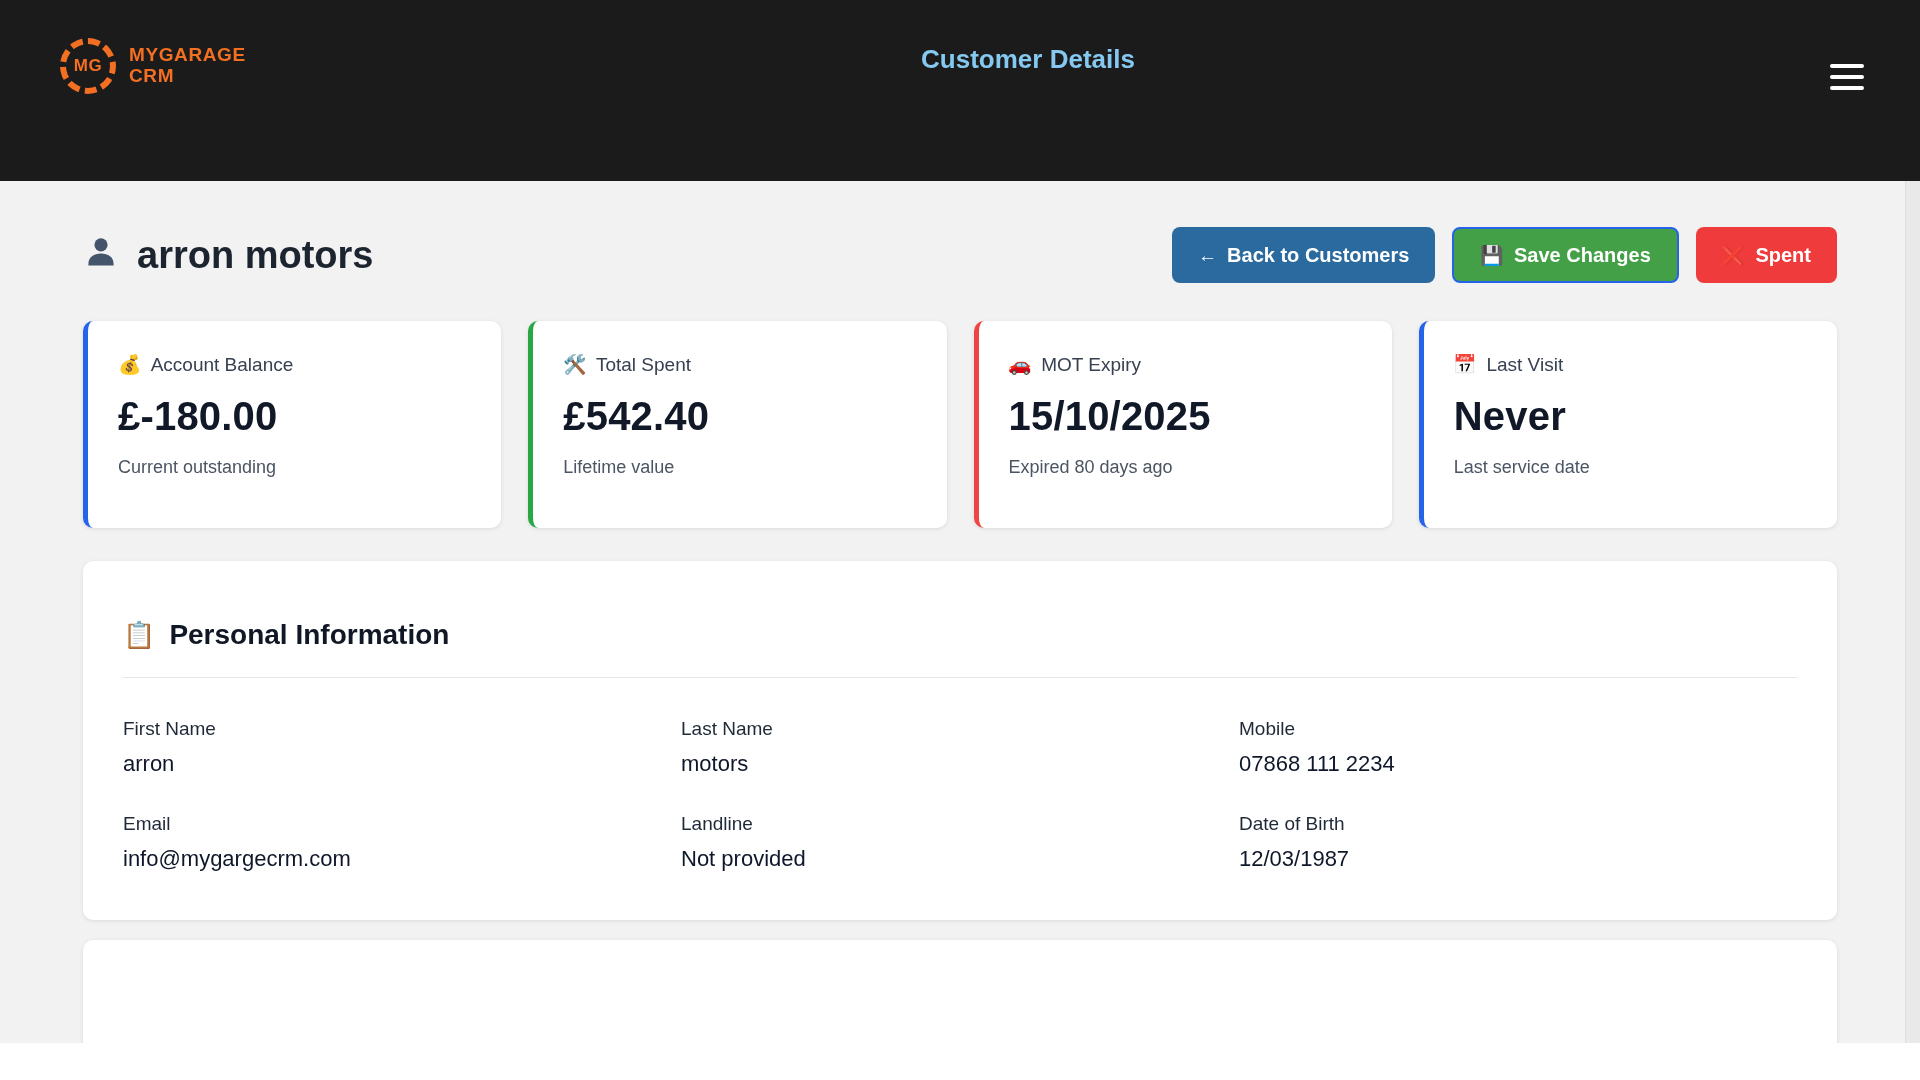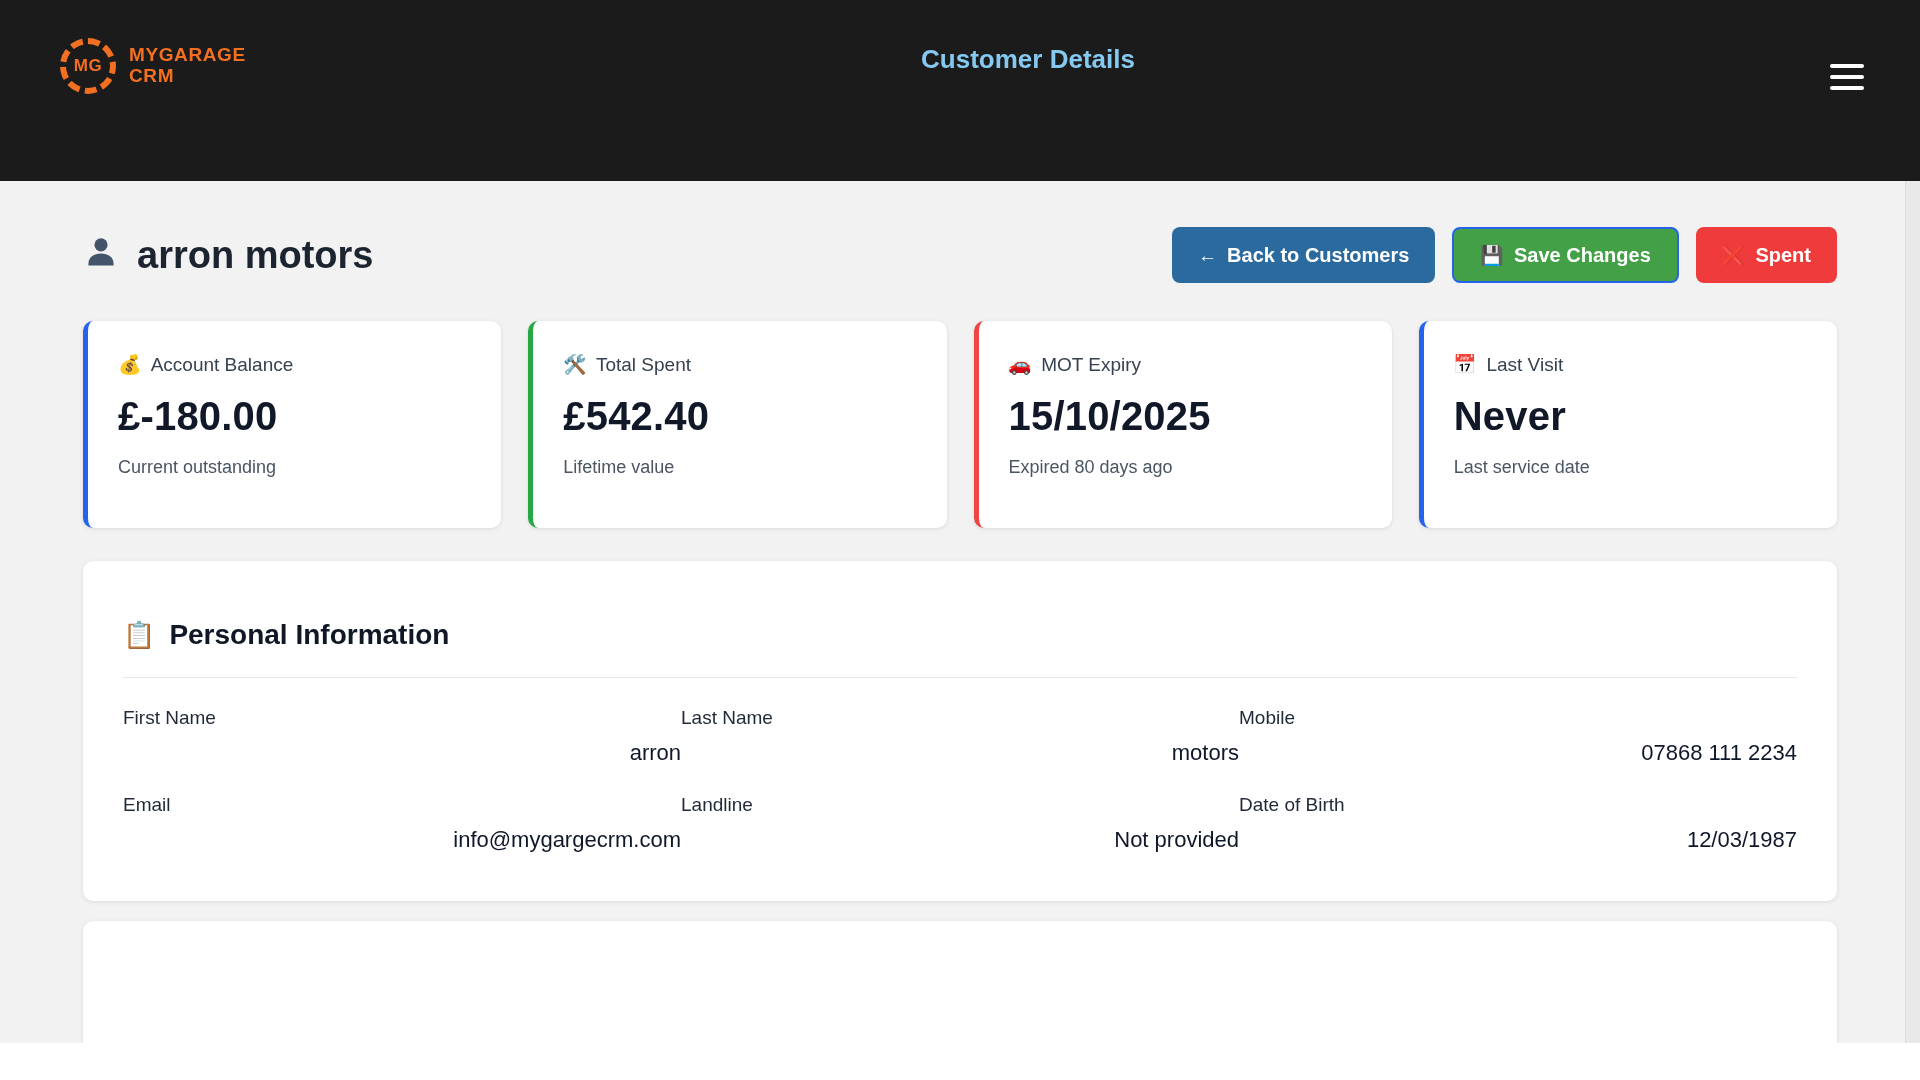--- a/index.html
+++ b/index.html
@@ -62,23 +62,23 @@
 
   
   .info-card {
     background: #ffffff; border-radius: 10px;
     box-shadow: 0 1px 4px rgba(0,0,0,0.10);
     margin-top: 33px; padding: 58px 40px 48px;
   }
   .info-heading { display: flex; align-items: center; gap: 14px; font-size: 28px; font-weight: bold; color: #101826; }
   .info-heading .section-icon { font-size: 26px; }
   .info-divider { border: none; border-top: 1px solid #e5e7eb; margin: 26px 0 0; }
-  .fields-grid { display: grid; grid-template-columns: repeat(3, 1fr); row-gap: 28px; margin-top: 29px; }
+  .fields-grid { display: grid; grid-template-columns: repeat(3, 1fr); row-gap: 36px; margin-top: 40px; }
   .field-label { font-size: 19px; font-weight: 500; color: #1f2937; }
-  .field-value { font-size: 22px; color: #0f172a; margin-top: 11px; text-align: right; }
+  .field-value { font-size: 22px; color: #0f172a; margin-top: 11px; }
 
   
   .next-card {
     background: #ffffff; border-radius: 10px;
     box-shadow: 0 1px 4px rgba(0,0,0,0.10);
     margin-top: 20px; height: 130px;
   }
 
   
   .scrollbar-track {

